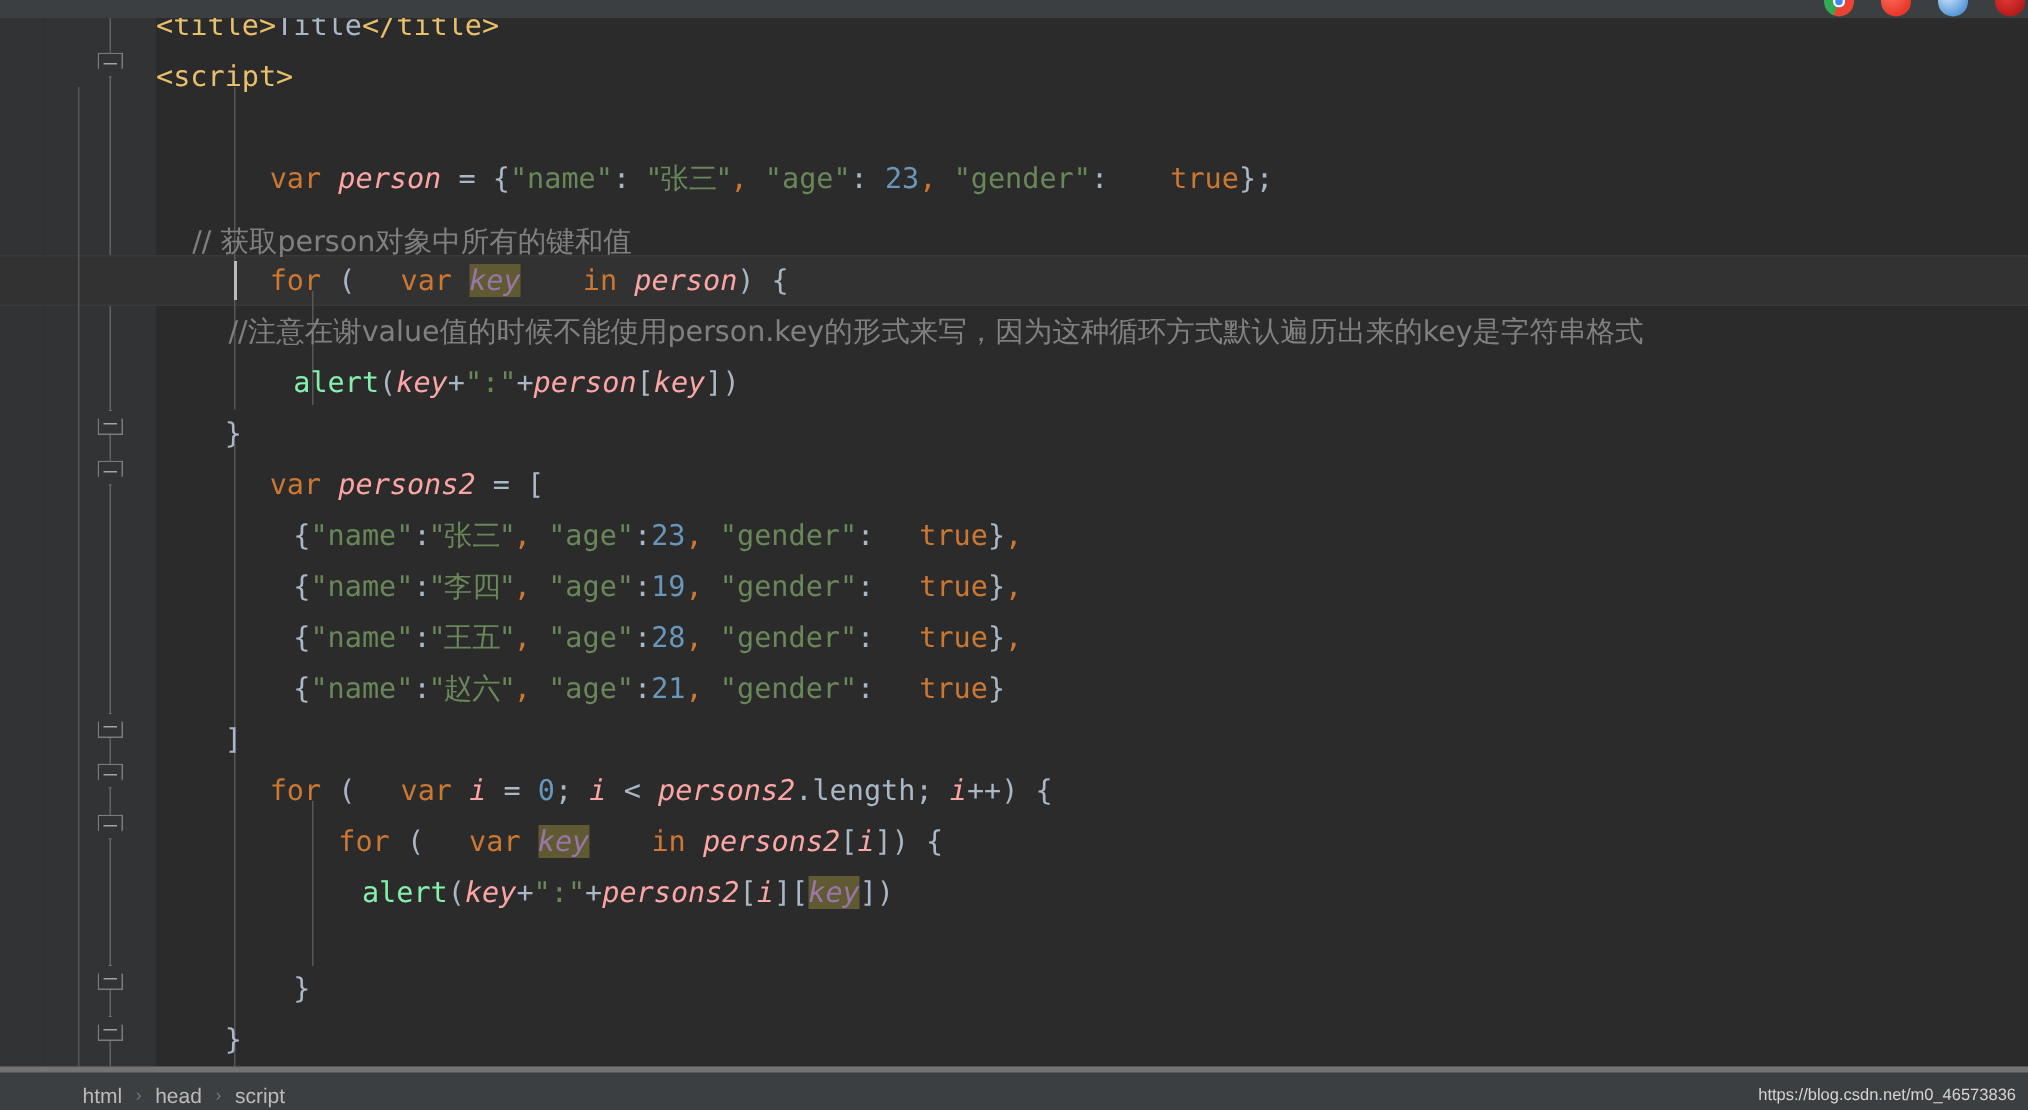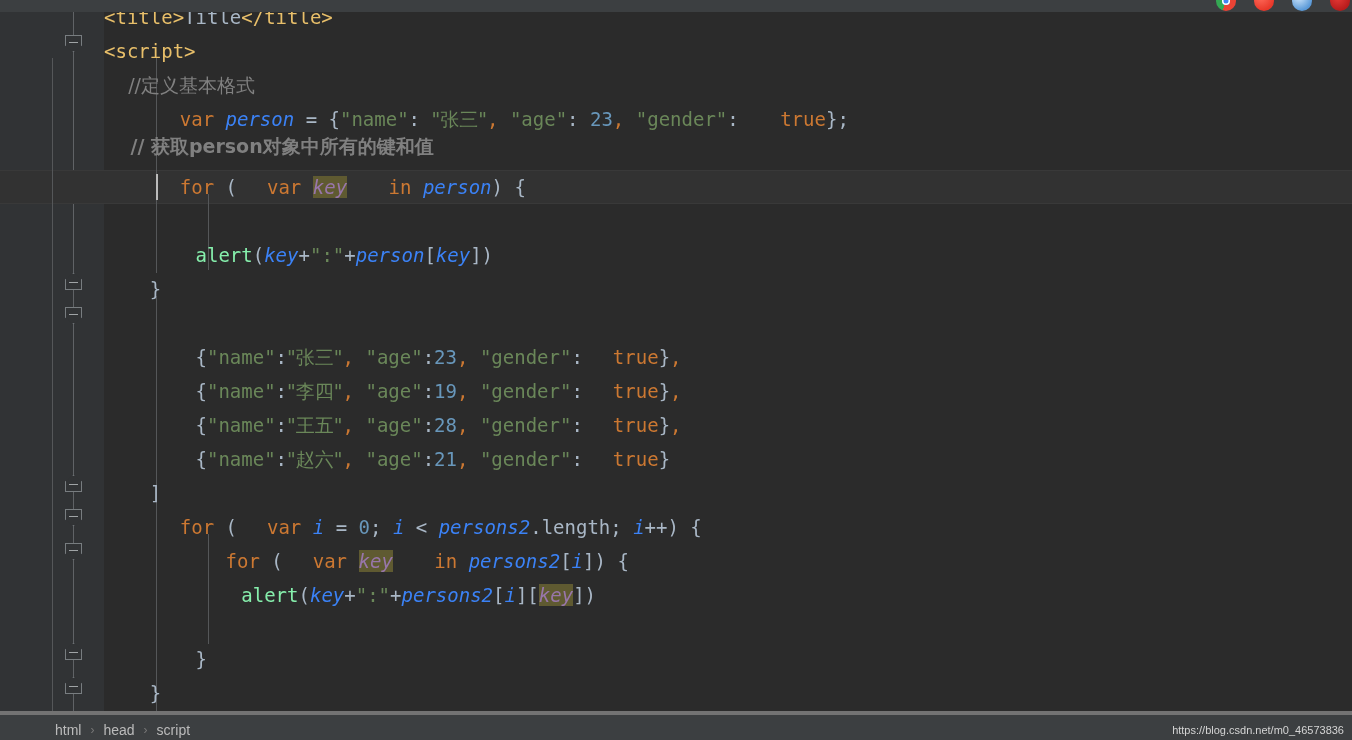--- a/index.html
+++ b/index.html
@@ -175,21 +175,21 @@
     width: 2px;
     height: 26px;
     background: #bbbbbb;
     z-index: 6;
   }
 
   
   .t-tag      { color: #e8bf6a; }
   .t-titletxt { color: #a9b7c6; }
   .t-keyword  { color: #cc7832; margin-left: 30px; }
-  .t-ident-it { color: #3b82f6; font-style: italic; }
+  .t-ident-it { color: #fca5a5; font-style: italic; }
   .t-plain    { color: #a9b7c6; }
   .t-string   { color: #6a8759; }
   .t-number   { color: #6897bb; }
   .t-comment  { color: #808080; }
   .t-func     { color: #86efac; }
   .t-comma    { color: #cc7832; }
   .hl-ident   { background: #5f5a31; color: #9876aa; font-style: italic; }
 
   
   .cjk { font-family: "DejaVu Sans", sans-serif; }
@@ -285,26 +285,27 @@
         <div class="shape"></div>
         <div class="minus"></div>
       </div>
     </div>
 
   <div id="current-line-band" style="top: 170px;"></div>
 
   <div id="code-canvas">
       <div class="code-line" style="top: 0px;"><span class="t-tag">&lt;title&gt;</span><span class="t-titletxt">Title</span><span class="t-tag">&lt;/title&gt;</span></div>
       <div class="code-line" style="top: 34px;"><span class="t-tag">&lt;script&gt;</span></div>
-      <div class="code-line" style="top: 68px;"><span class="t-comment cjk">    //定义基本格式</span></div>
       <div class="code-line" style="top: 102px;"><span class="t-plain">    </span><span class="t-keyword">var</span><span class="t-plain"> </span><span class="t-ident-it">person</span><span class="t-plain"> = {</span><span class="t-string">"name"</span><span class="t-plain">: </span><span class="t-string cjk">"张三"</span><span class="t-comma">,</span><span class="t-plain"> </span><span class="t-string">"age"</span><span class="t-plain">: </span><span class="t-number">23</span><span class="t-comma">,</span><span class="t-plain"> </span><span class="t-string">"gender"</span><span class="t-plain">: </span><span class="t-keyword">true</span><span class="t-plain">};</span></div>
-      <div class="code-line" style="top: 129px; font-weight: bold;"><span class="t-comment cjk">    // 获取person对象中所有的键和值</span></div>
+      <div class="code-line" style="top: 144px;"><span class="t-comment cjk">    // 获取person对象中所有的键和值</span></div>
       <div class="code-line" style="top: 170px;"><span class="t-plain">    </span><span class="t-keyword">for</span><span class="t-plain"> (</span><span class="t-keyword">var</span><span class="t-plain"> </span><span class="hl-ident">key</span><span class="t-plain"> </span><span class="t-keyword">in</span><span class="t-plain"> </span><span class="t-ident-it">person</span><span class="t-plain">) {</span></div>
+      <div class="code-line" style="top: 204px;"><span class="t-comment cjk">        //注意在谢value值的时候不能使用person.key的形式来写，因为这种循环方式默认遍历出来的key是字符串格式</span></div>
       <div class="code-line" style="top: 238px;"><span class="t-plain">        </span><span class="t-func">alert</span><span class="t-plain">(</span><span class="t-ident-it">key</span><span class="t-plain">+</span><span class="t-string">":"</span><span class="t-plain">+</span><span class="t-ident-it">person</span><span class="t-plain">[</span><span class="t-ident-it">key</span><span class="t-plain">])</span></div>
       <div class="code-line" style="top: 272px;"><span class="t-plain">    }</span></div>
+      <div class="code-line" style="top: 306px;"><span class="t-plain">    </span><span class="t-keyword">var</span><span class="t-plain"> </span><span class="t-ident-it">persons2</span><span class="t-plain"> = [</span></div>
       <div class="code-line" style="top: 340px;"><span class="t-plain">        {</span><span class="t-string">"name"</span><span class="t-plain">:</span><span class="t-string cjk">"张三"</span><span class="t-comma">,</span><span class="t-plain"> </span><span class="t-string">"age"</span><span class="t-plain">:</span><span class="t-number">23</span><span class="t-comma">,</span><span class="t-plain"> </span><span class="t-string">"gender"</span><span class="t-plain">:</span><span class="t-keyword">true</span><span class="t-plain">}</span><span class="t-comma">,</span></div>
       <div class="code-line" style="top: 374px;"><span class="t-plain">        {</span><span class="t-string">"name"</span><span class="t-plain">:</span><span class="t-string cjk">"李四"</span><span class="t-comma">,</span><span class="t-plain"> </span><span class="t-string">"age"</span><span class="t-plain">:</span><span class="t-number">19</span><span class="t-comma">,</span><span class="t-plain"> </span><span class="t-string">"gender"</span><span class="t-plain">:</span><span class="t-keyword">true</span><span class="t-plain">}</span><span class="t-comma">,</span></div>
       <div class="code-line" style="top: 408px;"><span class="t-plain">        {</span><span class="t-string">"name"</span><span class="t-plain">:</span><span class="t-string cjk">"王五"</span><span class="t-comma">,</span><span class="t-plain"> </span><span class="t-string">"age"</span><span class="t-plain">:</span><span class="t-number">28</span><span class="t-comma">,</span><span class="t-plain"> </span><span class="t-string">"gender"</span><span class="t-plain">:</span><span class="t-keyword">true</span><span class="t-plain">}</span><span class="t-comma">,</span></div>
       <div class="code-line" style="top: 442px;"><span class="t-plain">        {</span><span class="t-string">"name"</span><span class="t-plain">:</span><span class="t-string cjk">"赵六"</span><span class="t-comma">,</span><span class="t-plain"> </span><span class="t-string">"age"</span><span class="t-plain">:</span><span class="t-number">21</span><span class="t-comma">,</span><span class="t-plain"> </span><span class="t-string">"gender"</span><span class="t-plain">:</span><span class="t-keyword">true</span><span class="t-plain">}</span></div>
       <div class="code-line" style="top: 476px;"><span class="t-plain">    ]</span></div>
       <div class="code-line" style="top: 510px;"><span class="t-plain">    </span><span class="t-keyword">for</span><span class="t-plain"> (</span><span class="t-keyword">var</span><span class="t-plain"> </span><span class="t-ident-it">i</span><span class="t-plain"> = </span><span class="t-number">0</span><span class="t-plain">; </span><span class="t-ident-it">i</span><span class="t-plain"> &lt; </span><span class="t-ident-it">persons2</span><span class="t-plain">.length; </span><span class="t-ident-it">i</span><span class="t-plain">++) {</span></div>
       <div class="code-line" style="top: 544px;"><span class="t-plain">        </span><span class="t-keyword">for</span><span class="t-plain"> (</span><span class="t-keyword">var</span><span class="t-plain"> </span><span class="hl-ident">key</span><span class="t-plain"> </span><span class="t-keyword">in</span><span class="t-plain"> </span><span class="t-ident-it">persons2</span><span class="t-plain">[</span><span class="t-ident-it">i</span><span class="t-plain">]) {</span></div>
       <div class="code-line" style="top: 578px;"><span class="t-plain">            </span><span class="t-func">alert</span><span class="t-plain">(</span><span class="t-ident-it">key</span><span class="t-plain">+</span><span class="t-string">":"</span><span class="t-plain">+</span><span class="t-ident-it">persons2</span><span class="t-plain">[</span><span class="t-ident-it">i</span><span class="t-plain">][</span><span class="hl-ident">key</span><span class="t-plain">])</span></div>
       <div class="code-line" style="top: 612px;"></div>
       <div class="code-line" style="top: 642px;"><span class="t-plain">        }</span></div>

